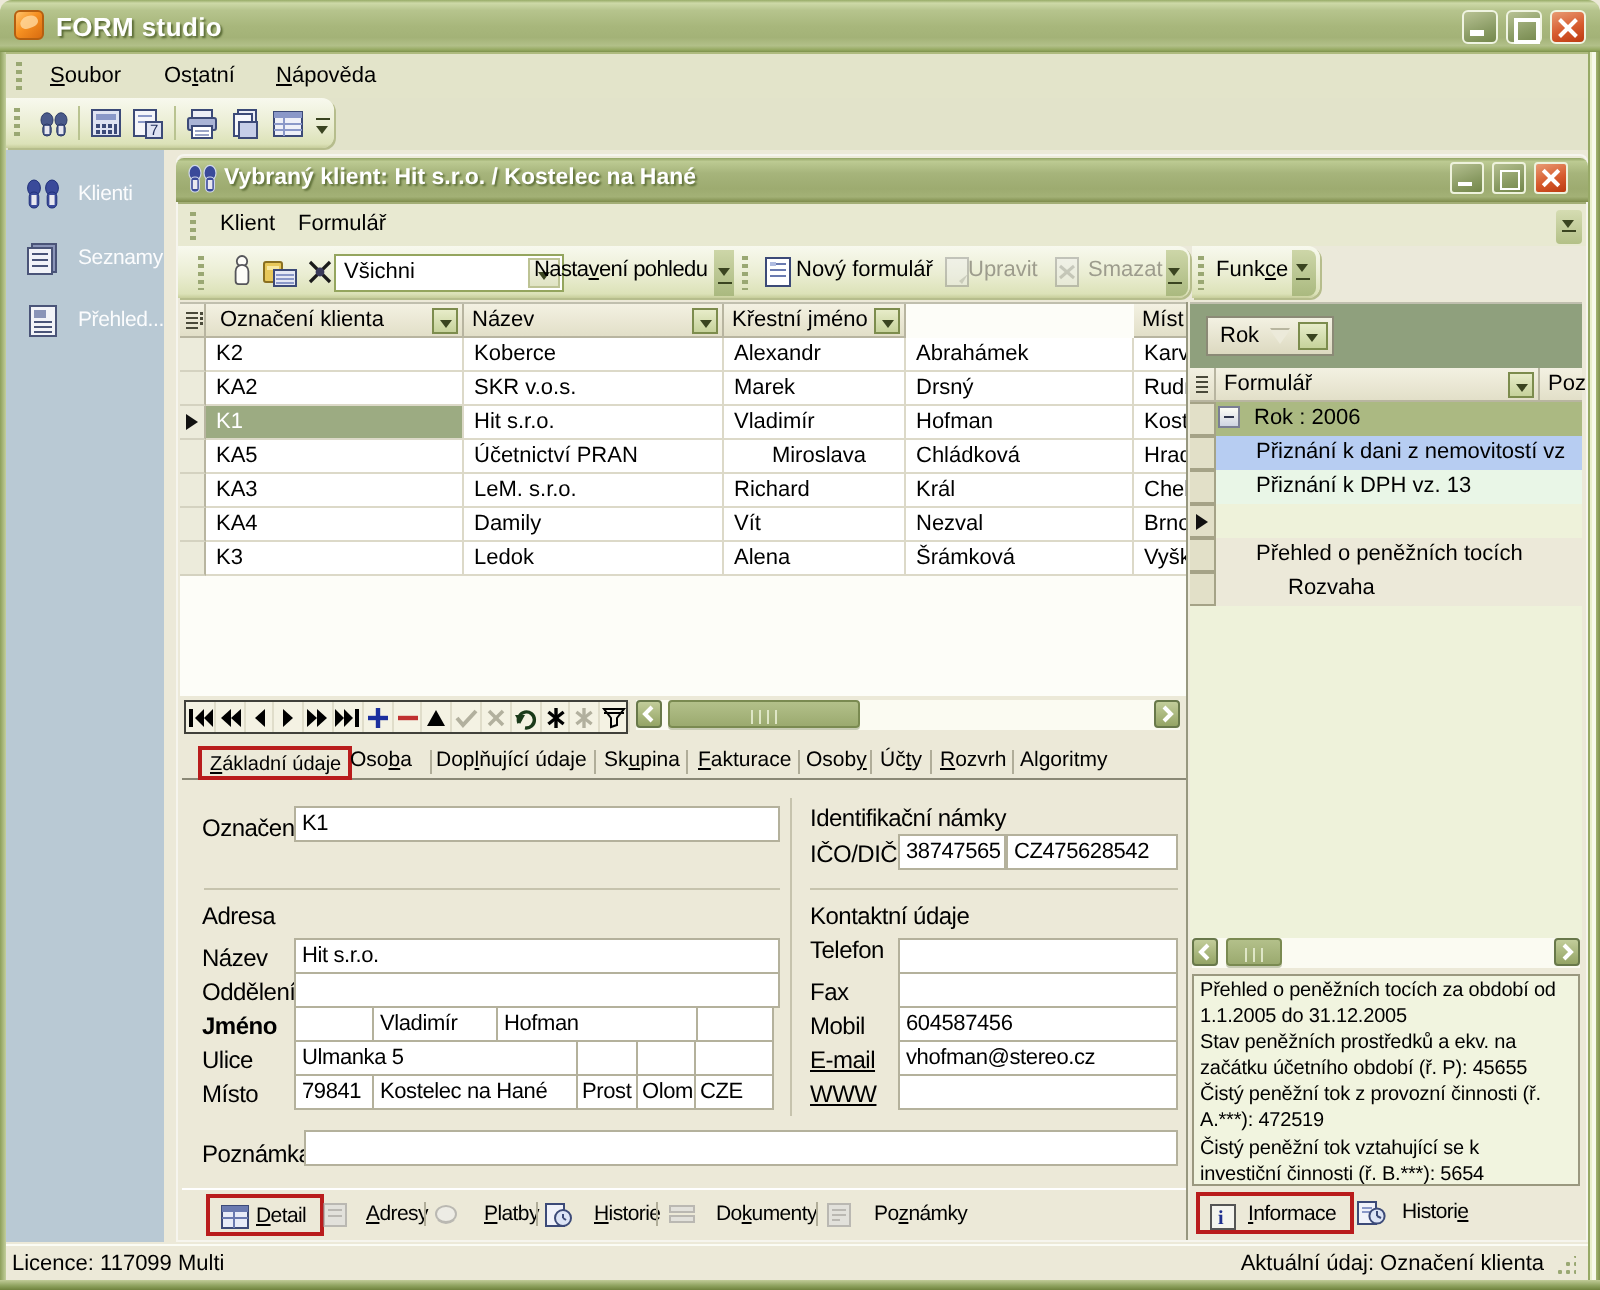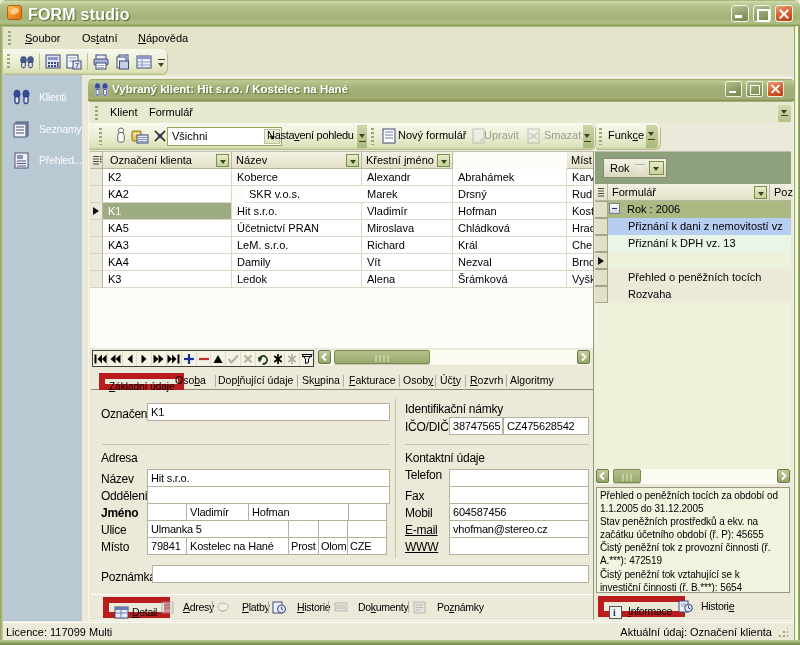--- a/index.html
+++ b/index.html
@@ -17,21 +17,21 @@
 
 
 #titlebar { position:absolute; left:0; top:0; width:800px; height:26px;
   border-radius:6px 6px 0 0;
   background:linear-gradient(180deg,#97ab67 0%,#cdd9a8 6%,#b6c48d 20%,#a8b77c 50%,#a3b277 72%,#b2c089 88%,#94a860 96%,#7d914c 100%); }
 #titlebar .appicon { position:absolute; left:7px; top:5px; width:15px; height:15px;
   background:linear-gradient(135deg,#ffc36b 0%,#f69021 45%,#d96c10 100%);
   border:1px solid #b55f10; border-radius:3px; }
 #titlebar .appicon:before { content:""; position:absolute; left:2px; top:2px; width:9px; height:6px;
   background:#ffd9a0; border-radius:50% 50% 40% 40%; transform:rotate(-20deg); opacity:.8; }
-#titlebar .title { position:absolute; left:28px; top:6px; font-size:16px; font-weight:bold; color:#fff;
+#titlebar .title { position:absolute; left:28px; top:6px; font-size:13px; font-weight:bold; color:#fff;
   text-shadow:1px 1px 1px #5a6b35; letter-spacing:0.2px; }
 
 .winbtn { position:absolute; top:5px; width:18px; height:17px; border-radius:3px;
   border:1px solid #f0f4e2; color:#fff; }
 .winbtn.min { left:731px; background:linear-gradient(160deg,#b8c294 0%,#8c9d66 60%,#75884c 100%); }
 .winbtn.max { left:753px; background:linear-gradient(160deg,#b8c294 0%,#8c9d66 60%,#75884c 100%); }
 .winbtn.close { left:775px; background:linear-gradient(160deg,#e89b74 0%,#d75b2e 55%,#bc3a10 100%); }
 .winbtn.min:before { content:""; position:absolute; left:3px; bottom:3px; width:7px; height:3px; background:#fff; }
 .winbtn.max:before { content:""; position:absolute; left:3px; top:3px; width:9px; height:9px; border:2px solid #fff; }
 .winbtn.close:before, .winbtn.close:after { content:""; position:absolute; left:2px; top:7px; width:12px; height:2px; background:#fff; }
@@ -105,21 +105,21 @@
 
 #navbar { position:absolute; left:91px; top:348px; width:502px; height:22px; background:#ece9d8; }
 #navbox { position:absolute; left:1px; top:2px; width:222px; height:17px; border:1px solid #40403a; background:#f4f2e3; display:flex; }
 .navb { width:14.8px; height:15px; position:relative; border-right:1px solid #e0ddca; }
 .hscroll { position:absolute; height:15px; background:#fbfbf2; }
 .sbtn { position:absolute; top:0; width:13px; height:14px; background:linear-gradient(180deg,#c2cd9a,#94a465); border:1px solid #68784a; border-radius:2px; }
 .sthumb { position:absolute; top:0px; height:14px; background:linear-gradient(180deg,#b3c08a,#9baa6f); border:1px solid #7a8a51; border-radius:2px; box-shadow:0 1px 0 #c8ccb4; }
 
 
 .tabstrip { position:absolute; font-size:11px; }
-.tab-active { position:absolute; border:6px solid #b91c1c; background:#ece9d8; height:20px; padding:3px 7px 0 7px; }
+.tab-active { position:absolute; border:2px solid #b91c1c; background:#ece9d8; height:20px; padding:3px 7px 0 7px; }
 .tab { position:absolute; top:4px; padding:0 6px; }
 .tabsep { position:absolute; top:5px; width:1px; height:12px; background:#b0ad99; }
 
 
 #formarea { position:absolute; left:91px; top:396px; width:502px; height:196px; background:#ece9d8; }
 .flabel { position:absolute; font-size:12px; letter-spacing:-0.25px; white-space:nowrap; }
 .finput { position:absolute; background:#fff; border:1px solid #b4b19c; height:18px; padding:2px 0 0 3px; font-size:11px; letter-spacing:-0.2px; white-space:nowrap; overflow:hidden; }
 .hline { position:absolute; height:1px; background:#c6c3ad; }
 #rgroupband { position:absolute; left:0; top:0; width:196px; height:33px; background:#a3b17e; border-top:1px solid #c0bfae; }
 #rokbtn { position:absolute; left:8px; top:7px; width:62px; height:19px; background:linear-gradient(180deg,#f3f1e2,#dcd9c0); border:1px solid #8b8a76; }
@@ -427,38 +427,38 @@
 
   <div class="gsel" style="top:17px;"></div>
   <div class="gcell" style="left:13px;top:17px;width:129px;">K2</div>
   <div class="gcell" style="left:142px;top:17px;width:130px;">Koberce</div>
   <div class="gcell" style="left:272px;top:17px;width:91px;">Alexandr</div>
   <div class="gcell" style="left:363px;top:17px;width:114px;">Abrahámek</div>
   <div class="gcell" style="left:477px;top:17px;width:26px;border-right:none;">Karv</div>
 
   <div class="gsel" style="top:34px;"></div>
   <div class="gcell" style="left:13px;top:34px;width:129px;">KA2</div>
-  <div class="gcell" style="left:142px;top:34px;width:130px;margin-left:12px;">SKR v.o.s.</div>
+  <div class="gcell" style="left:142px;top:34px;width:130px;">SKR v.o.s.</div>
   <div class="gcell" style="left:272px;top:34px;width:91px;">Marek</div>
   <div class="gcell" style="left:363px;top:34px;width:114px;">Drsný</div>
   <div class="gcell" style="left:477px;top:34px;width:26px;border-right:none;">Rudn</div>
 
   <div class="gsel" style="top:51px;">
     <div style="position:absolute;left:3px;top:4px;width:0;height:0;border-top:4px solid transparent;border-bottom:4px solid transparent;border-left:6px solid #111;"></div>
   </div>
   <div class="gcell" style="left:13px;top:51px;width:129px;background:#9cab82;color:#fff;">K1</div>
   <div class="gcell" style="left:142px;top:51px;width:130px;">Hit s.r.o.</div>
   <div class="gcell" style="left:272px;top:51px;width:91px;">Vladimír</div>
   <div class="gcell" style="left:363px;top:51px;width:114px;">Hofman</div>
   <div class="gcell" style="left:477px;top:51px;width:26px;border-right:none;">Kost</div>
 
   <div class="gsel" style="top:68px;"></div>
   <div class="gcell" style="left:13px;top:68px;width:129px;">KA5</div>
   <div class="gcell" style="left:142px;top:68px;width:130px;">Účetnictví PRAN</div>
-  <div class="gcell" style="left:272px;top:68px;width:91px;">Miroslava</div>
+  <div class="gcell" style="left:272px;top:68px;width:91px;text-align:center;">Miroslava</div>
   <div class="gcell" style="left:363px;top:68px;width:114px;">Chládková</div>
   <div class="gcell" style="left:477px;top:68px;width:26px;border-right:none;">Hrad</div>
 
   <div class="gsel" style="top:85px;"></div>
   <div class="gcell" style="left:13px;top:85px;width:129px;">KA3</div>
   <div class="gcell" style="left:142px;top:85px;width:130px;">LeM. s.r.o.</div>
   <div class="gcell" style="left:272px;top:85px;width:91px;">Richard</div>
   <div class="gcell" style="left:363px;top:85px;width:114px;">Král</div>
   <div class="gcell" style="left:477px;top:85px;width:26px;border-right:none;">Cheb</div>
 
@@ -705,21 +705,21 @@
   <div class="tsel" style="top:17px;"></div>
   <div class="trow" style="top:17px;background:#b7cdf2;"><span style="margin-left:20px;">Přiznání k dani z nemovitostí vz</span></div>
   <div class="tsel" style="top:34px;"></div>
   <div class="trow" style="top:34px;background:#e9f6e7;"><span style="margin-left:20px;">Přiznání k DPH vz. 13</span></div>
   <div class="tsel" style="top:51px;">
       <div style="position:absolute;left:3px;top:4px;width:0;height:0;border-top:4px solid transparent;border-bottom:4px solid transparent;border-left:6px solid #111;"></div>
     </div>
   <div class="tsel" style="top:68px;"></div>
   <div class="trow" style="top:68px;background:#ece9d9;"><span style="margin-left:20px;">Přehled o peněžních tocích</span></div>
   <div class="tsel" style="top:85px;"></div>
-  <div class="trow" style="top:85px;background:#ece9d9;"><span style="margin-left:20px;">Rozvaha</span></div>
+  <div class="trow" style="top:85px;background:#ece9d9;padding-left:16px;"><span style="margin-left:20px;">Rozvaha</span></div>
 </div>
 
 <div class="hscroll" style="left:596px;top:469px;width:194px;">
   <div class="sbtn" style="left:0;">
       <svg width="11" height="12" viewBox="0 0 11 12">
         <path d="M7 2.5 L3.5 6 L7 9.5" fill="none" stroke="#fff" stroke-width="2"></path>
       </svg>
     </div>
   <div class="sthumb" style="left:17px;width:28px;">
     <svg style="margin:4px auto;display:block" width="10" height="7" viewBox="0 0 10 7">

